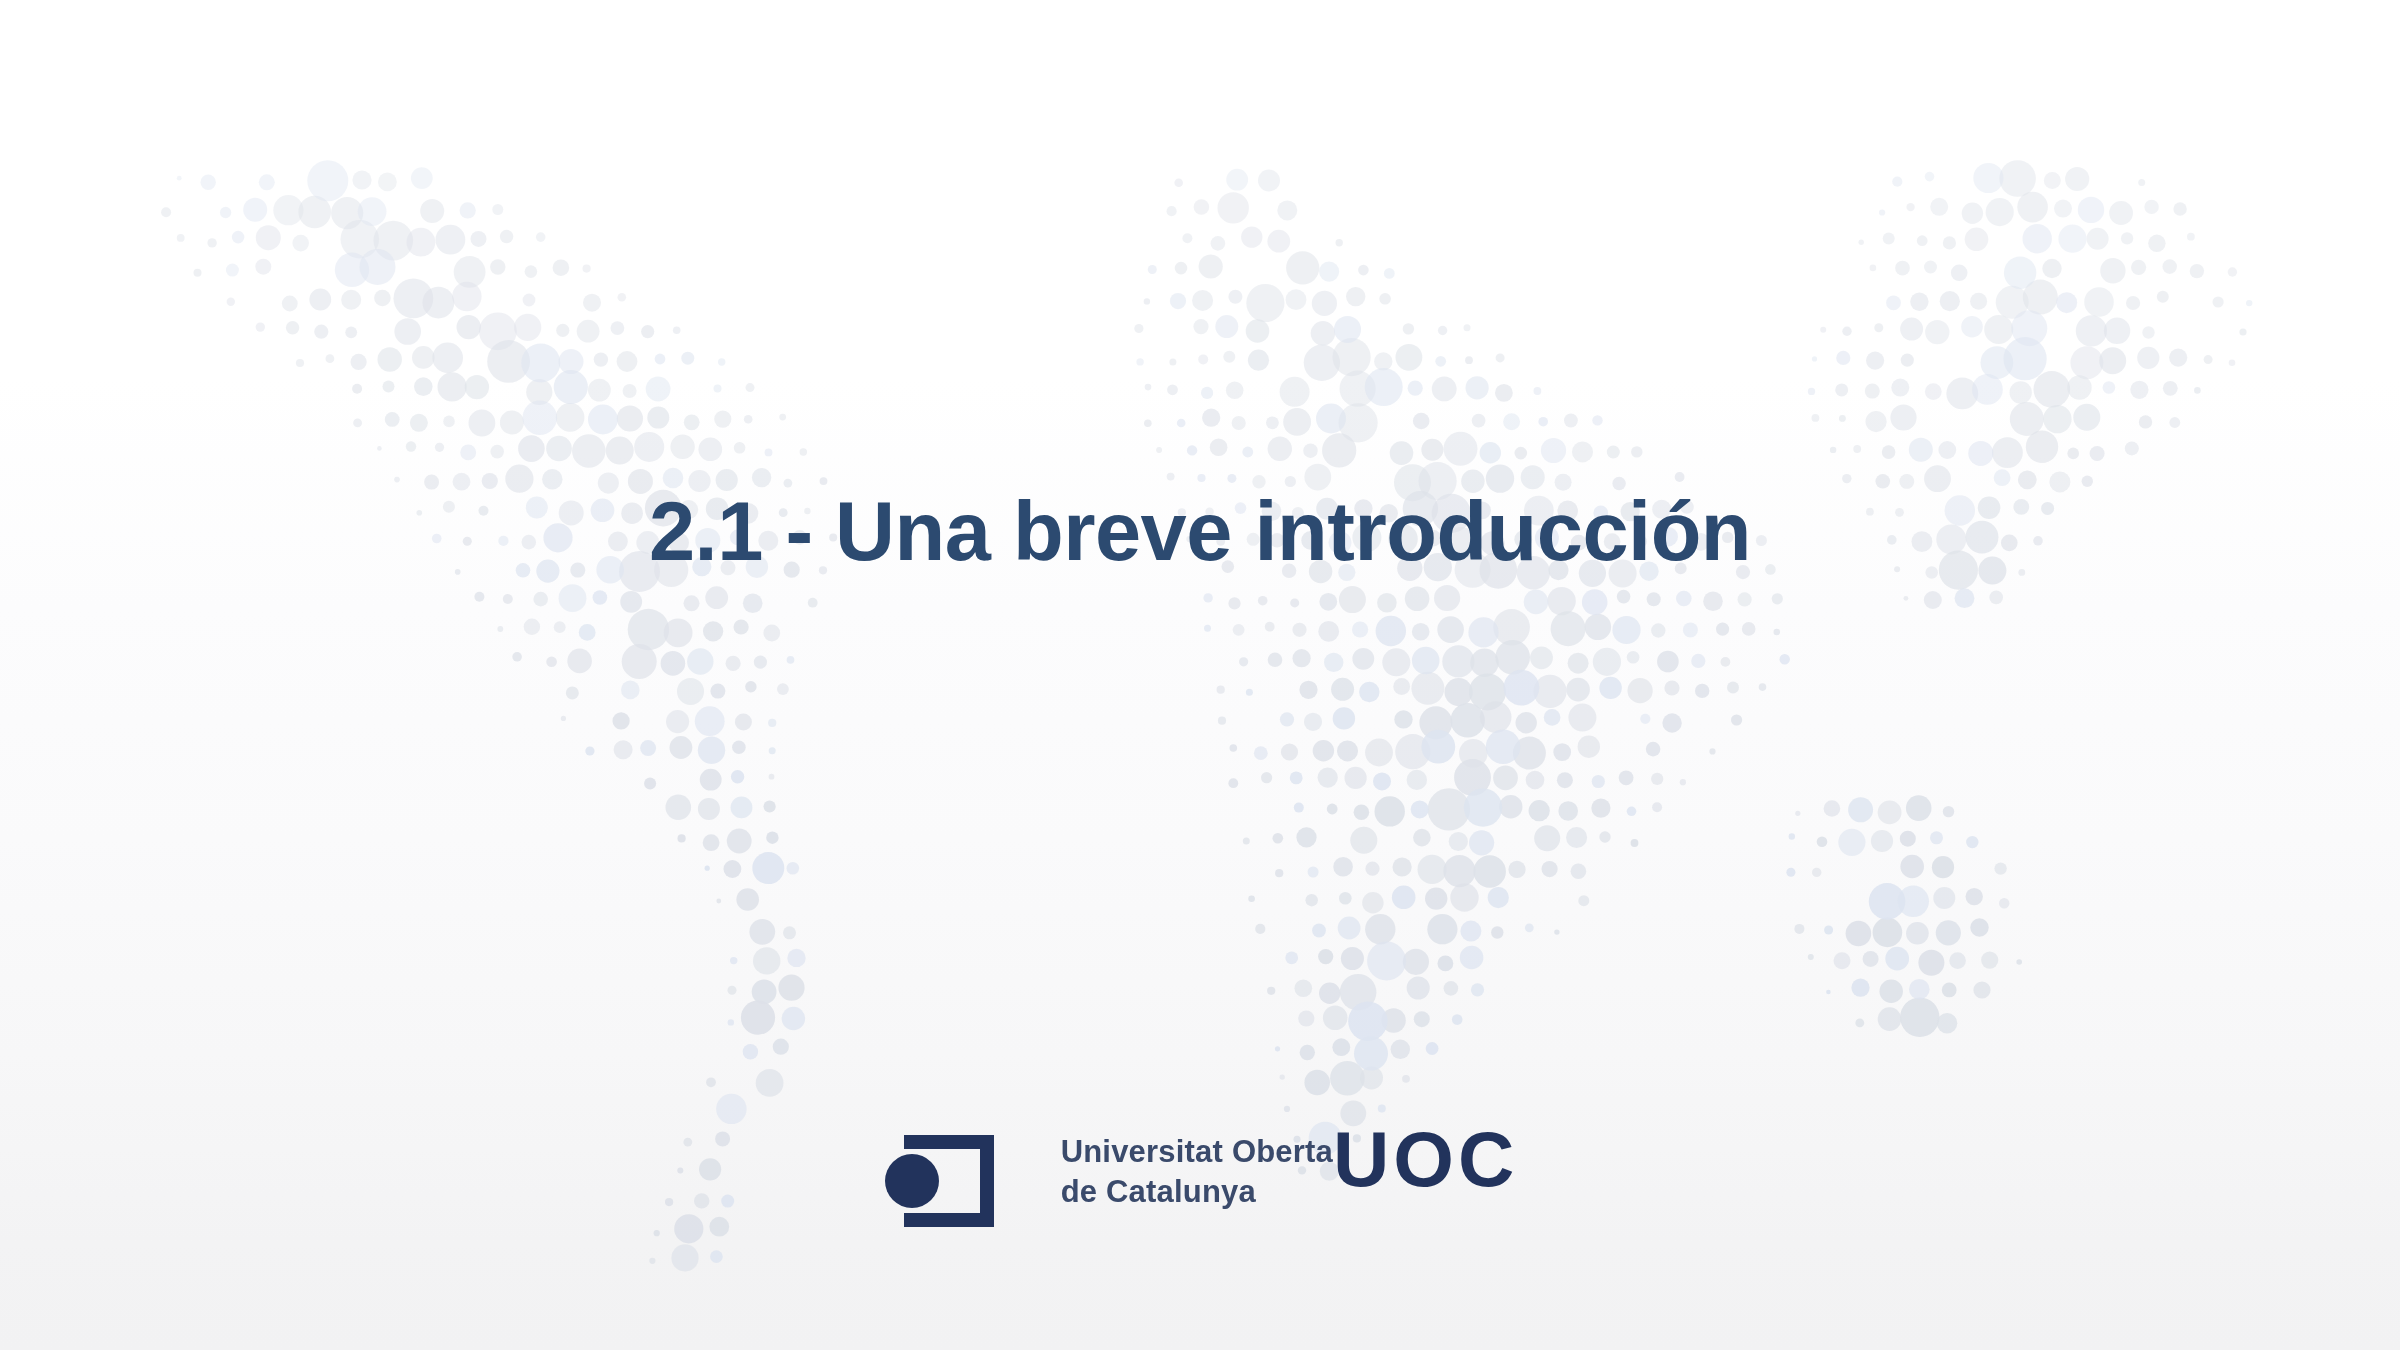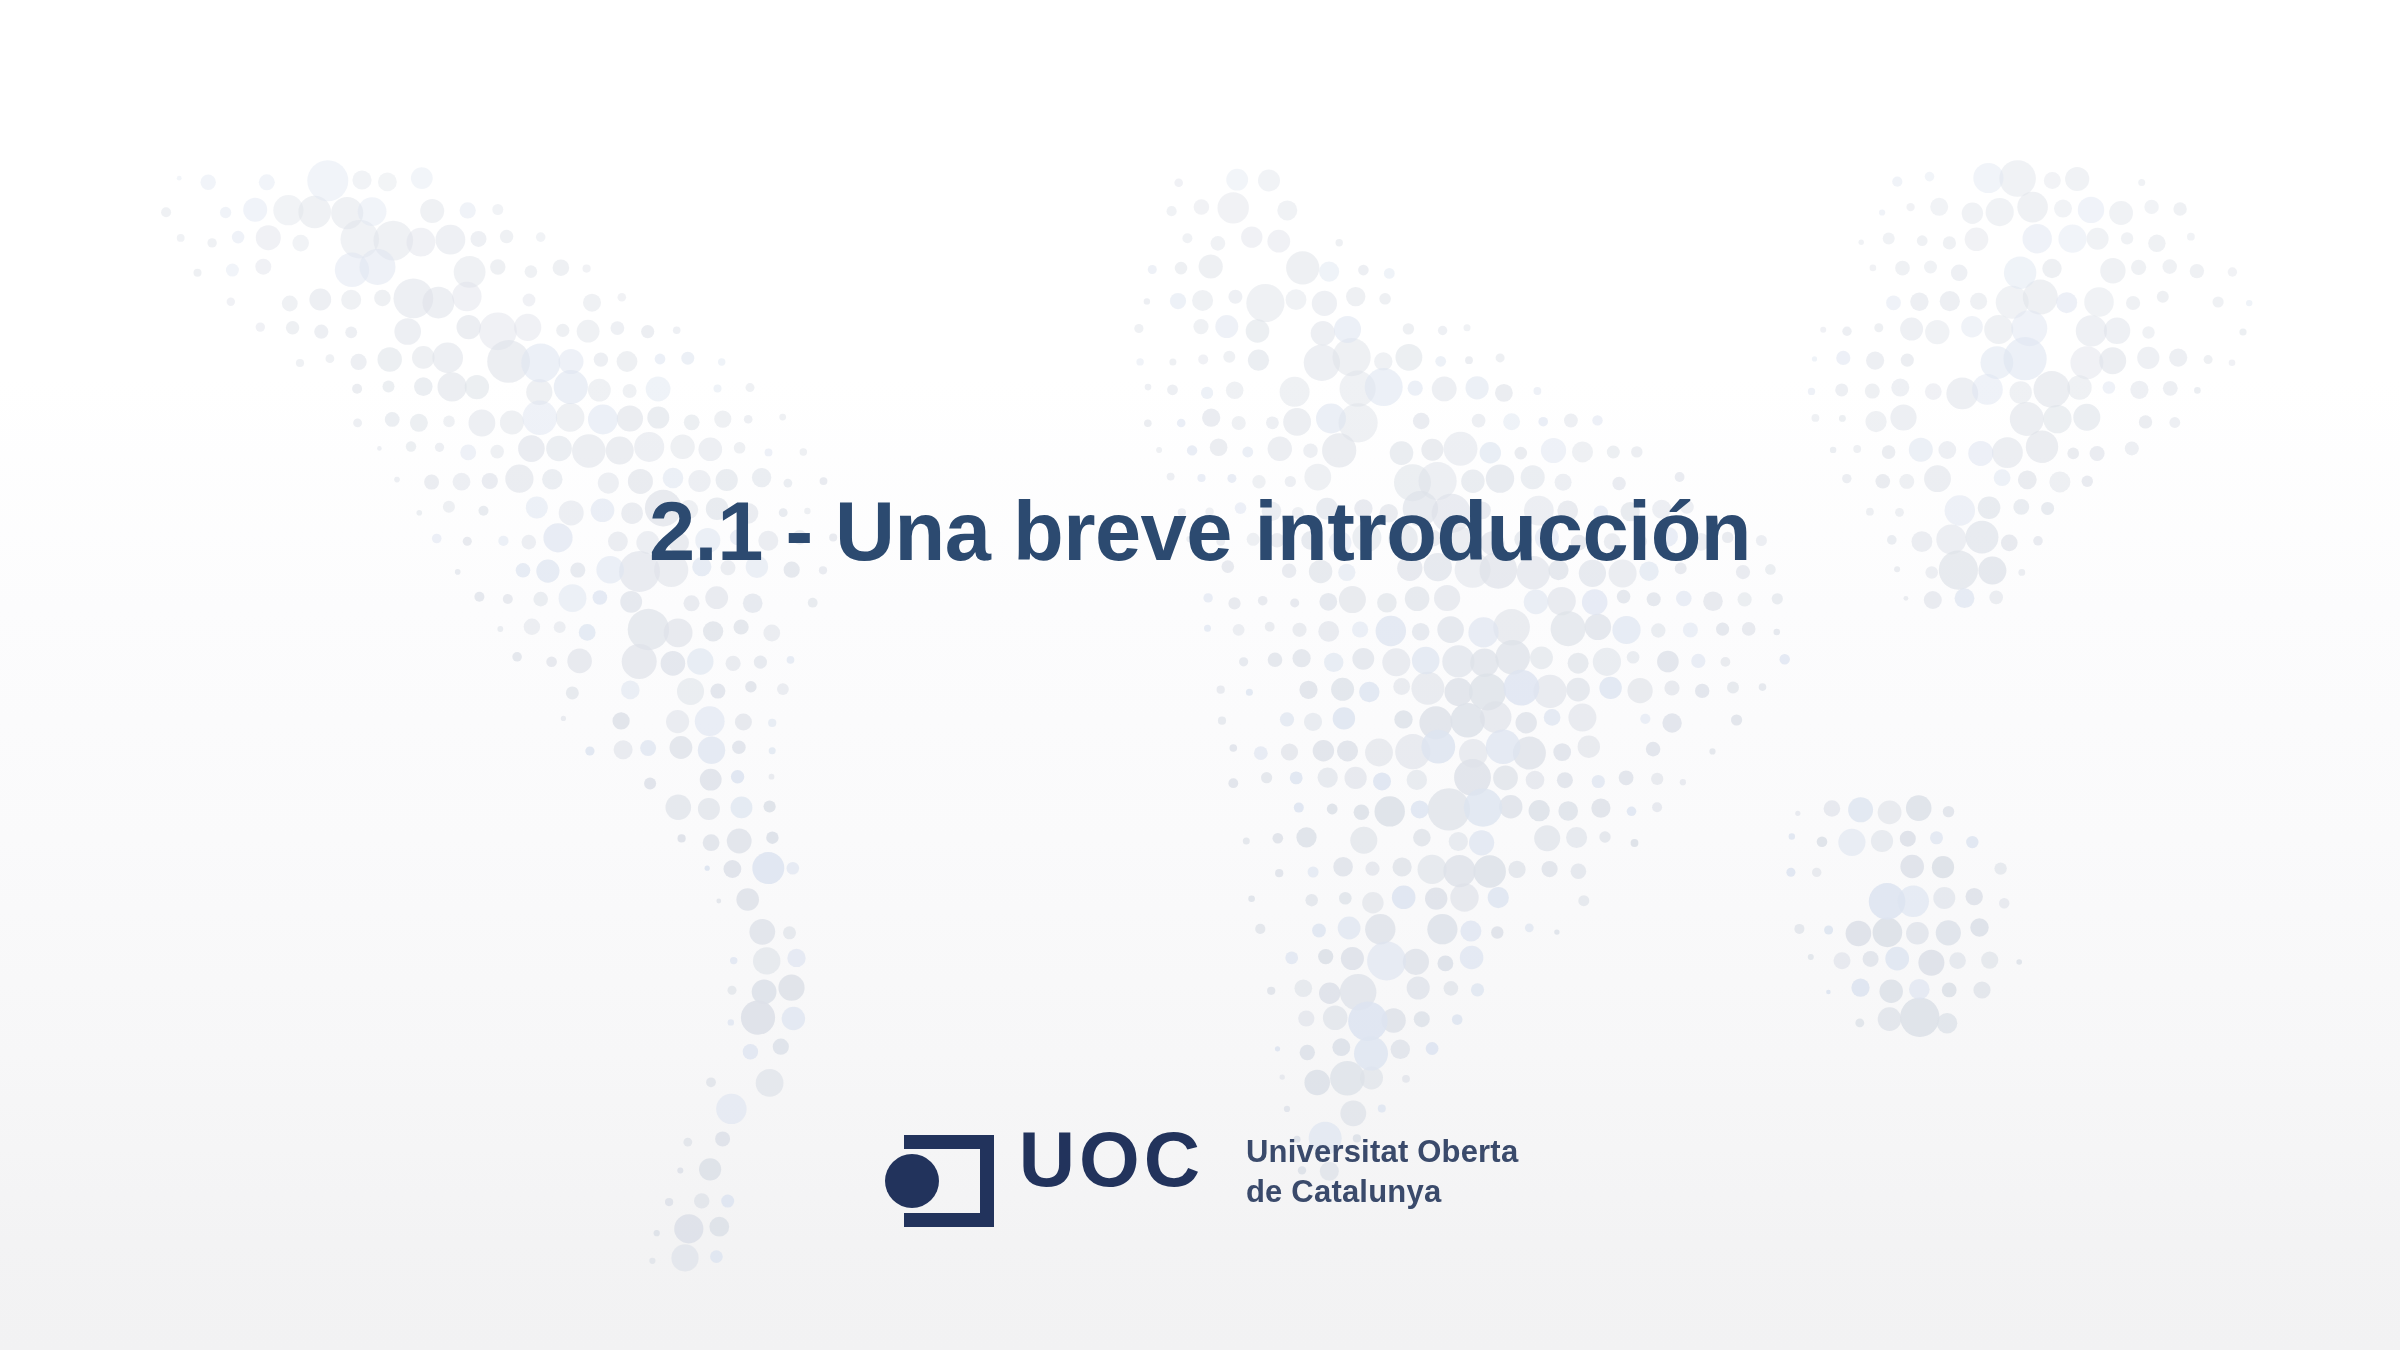--- a/index.html
+++ b/index.html
@@ -957,24 +957,24 @@
     <div id="logo">
       <div id="logo-inner">
 
         <svg id="logo-mark" width="120" height="104" viewBox="0 0 120 104" xmlns="http://www.w3.org/2000/svg">
 
           <path d="M22 6 H112 V98 H22 V84 H98 V20 H22 Z" fill="#22335c"></path>
 
           <circle cx="30" cy="52" r="27" fill="#22335c"></circle>
         </svg>
 
-        <div id="logo-wordmark">UOC</div>
-
         <div id="logo-tagline">
           <div>Universitat Oberta</div>
           <div>de Catalunya</div>
         </div>
 
+        <div id="logo-wordmark">UOC</div>
+
       </div>
     </div>
 
   </div>
 </div>
 
 </body></html>

